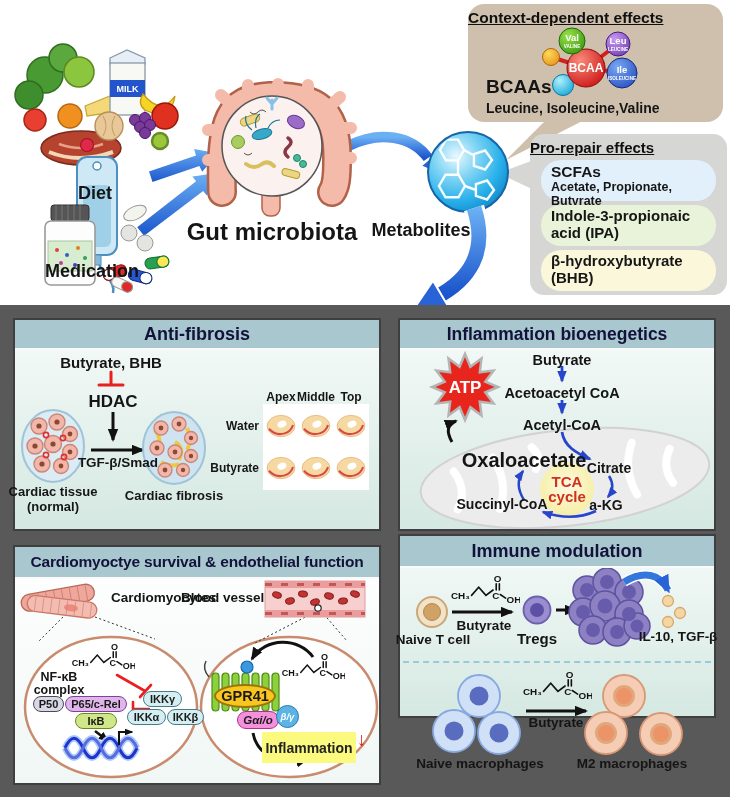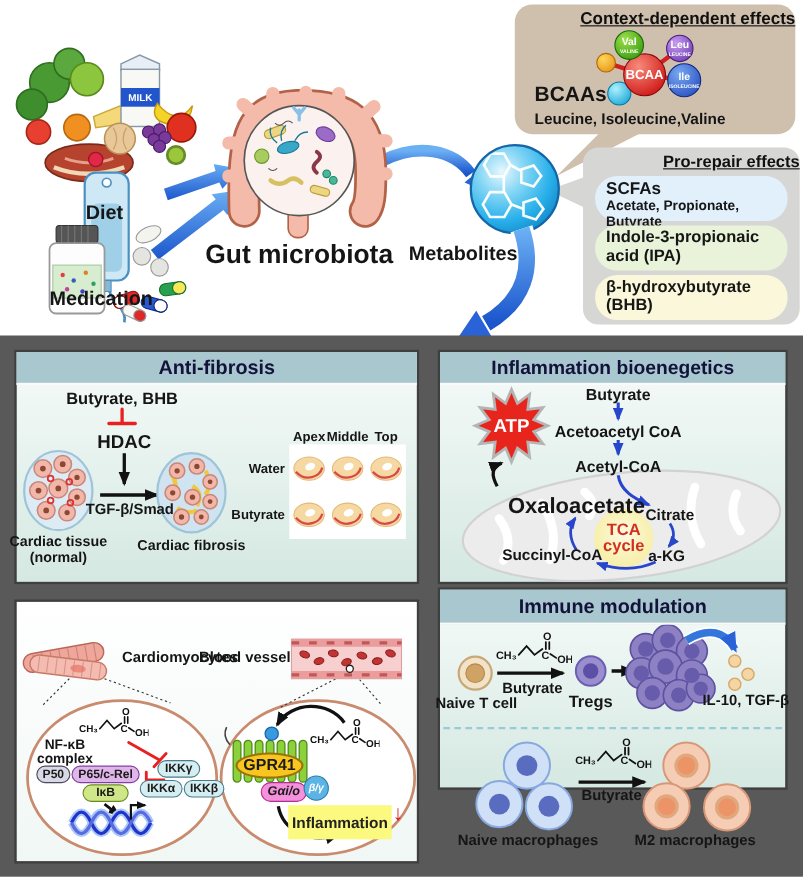--- a/index.html
+++ b/index.html
@@ -4,21 +4,21 @@
 <style>
 *{box-sizing:border-box;margin:0;padding:0}
 html,body{background:#fff}
 #app{position:relative;width:730px;height:800px;background:#fff;overflow:hidden;
   font-family:"Liberation Sans","DejaVu Sans",sans-serif;color:#151515}
 .abs{position:absolute}
 .lbl{position:absolute;font-weight:700;white-space:nowrap;color:#151515}
 .c{transform:translateX(-50%)}
 svg{display:block}
 .bubble{position:absolute}
-.bubble-title{position:absolute;left:0;right:0;text-align:right;font-weight:700;color:#101010;text-decoration:underline}
+.bubble-title{position:absolute;left:0;right:0;text-align:left;font-weight:700;color:#101010;text-decoration:underline}
 .rx{position:absolute;left:11px;width:175px;border-radius:20px;padding:3px 10px;font-weight:700;color:#161616}
 .rx .t1{display:block;font-size:15.5px;line-height:17px}
 .rx .t2{display:block;font-size:12.5px;line-height:14px}
 .rx .t3{display:block;font-size:15px;line-height:16.5px}
 #board{position:absolute;left:0;top:305px;width:730px;height:492px;background:#595959}
 .panel{position:absolute;border:2px solid #3f3f3f;background:linear-gradient(180deg,#f6fbf9 0%,#d5e8e2 100%)}
 .panel.white{background:linear-gradient(180deg,#ffffff 0%,#f0f7f4 100%)}
 .phead{display:flex;align-items:center;justify-content:center;background:#a9c7ce;border-bottom:2px solid #fafafa;font-weight:700;color:#12123a}
 .pbody{position:absolute;left:0;right:0;bottom:0}
 .psvg{position:absolute;left:0;top:0}
@@ -411,20 +411,21 @@
       <span>cycle</span>
     </div>
     <div class="lbl c" style="left:124px;top:99px;font-size:20px">Oxaloacetate</div>
     <div class="lbl c" style="left:209px;top:110px;font-size:14px">Citrate</div>
     <div class="lbl c" style="left:206px;top:147px;font-size:14px">a-KG</div>
     <div class="lbl c" style="left:102px;top:146px;font-size:14px">Succinyl-CoA</div>
   </div>
 </div>
 
 <div class="panel white" style="left:13px;top:545px;width:368px;height:240px">
+  <div class="phead" style="height:32px;font-size:15.5px;letter-spacing:-0.2px">Cardiomyoctye survival &amp; endothelial function</div>
   <div class="pbody" style="top:32px">
     <svg class="psvg" width="364" height="204" viewBox="0 0 364 204">
       <ellipse cx="96" cy="128" rx="86" ry="70" fill="#fff" stroke="#c98b6e" stroke-width="2.5"></ellipse>
       <ellipse cx="274" cy="128" rx="88" ry="70" fill="#fff" stroke="#c98b6e" stroke-width="2.5"></ellipse>
       <g stroke="#333" stroke-width="1" stroke-dasharray="2,2.5">
         <path d="M48,38 L24,62"></path>
             <path d="M80,38 L140,60"></path>
             <path d="M302,32 L240,64"></path>
             <path d="M306,32 L332,62"></path>
       </g>

